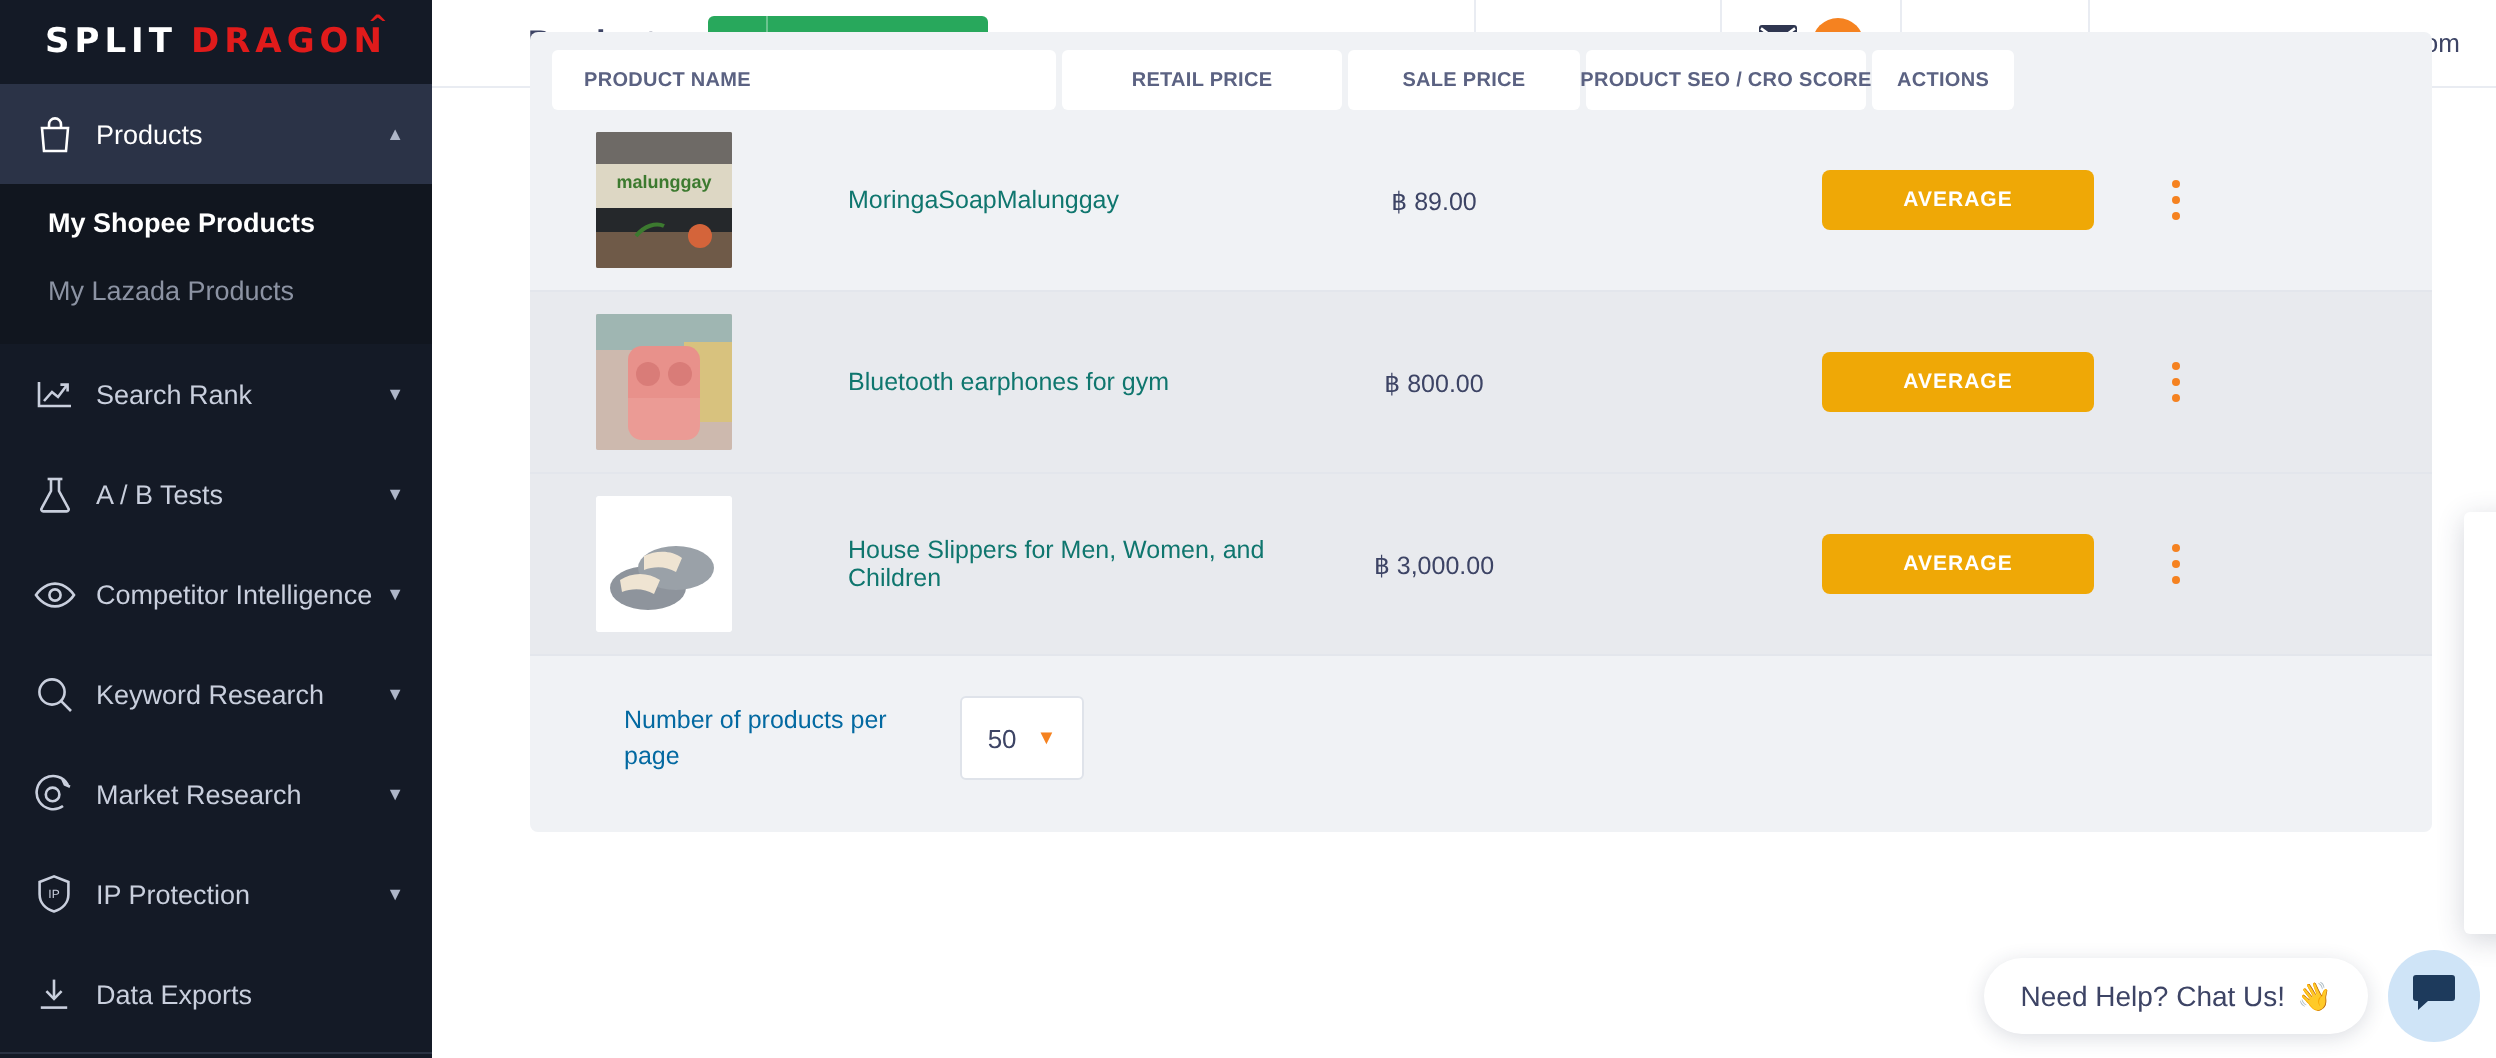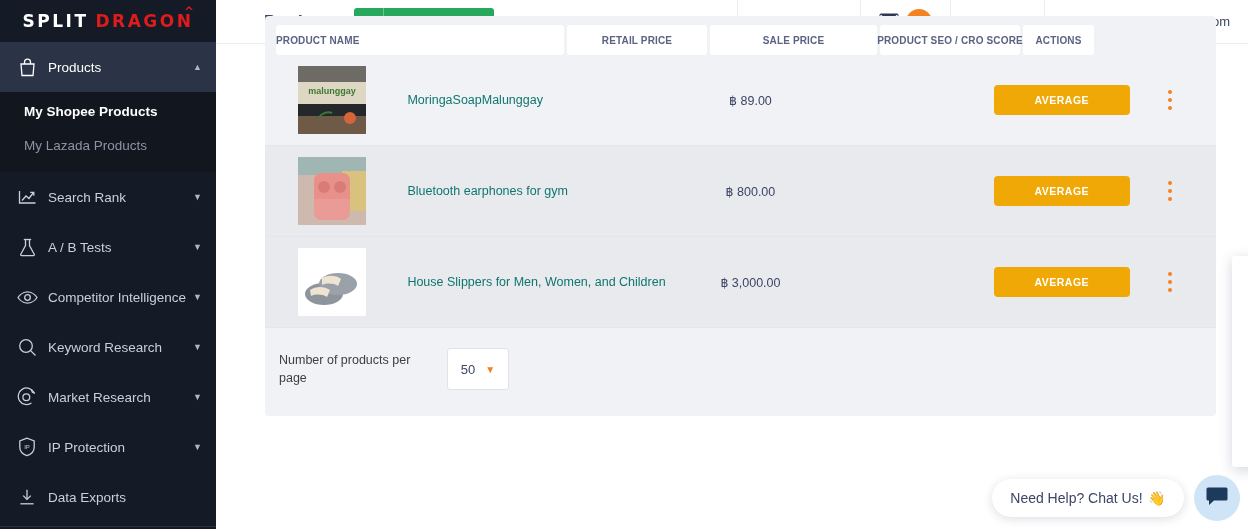--- a/index.html
+++ b/index.html
@@ -118,23 +118,23 @@
   .th {
     background: #ffffff;
     border-radius: 3px;
     height: 30px;
     display: flex; align-items: center; justify-content: center;
     font-size: 10px; font-weight: 700; letter-spacing: 0.15px;
     color: #5b6282;
     white-space: nowrap;
   }
   .c-image { width: 113px; }
-  .c-name  { width: 288px; justify-content: flex-start; }
+  .c-name  { width: 252px; justify-content: flex-start; padding-left: 16px; }
   .c-retail{ width: 140px; }
-  .c-sale  { width: 167px; }
+  .c-sale  { width: 116px; }
   .c-score { width: 140px; }
   .c-act   { width: 71px; }
 
   .row {
     display: flex; gap: 3px; align-items: center;
     padding: 0 11px; height: 91px;
     border-bottom: 1px solid #e3e6ec;
   }
   .row.alt { background: #e8eaee; }
   .cell { display: flex; align-items: center; height: 91px; }
@@ -158,21 +158,21 @@
     cursor: pointer;
     font-family: "Liberation Sans", sans-serif;
   }
   .kebab {
     width: 22px; height: 30px; cursor: pointer;
     display: flex; flex-direction: column; align-items: center; justify-content: center; gap: 4px;
   }
   .kebab i { width: 4px; height: 4px; background: #f58220; border-radius: 50%; display: block; }
 
   .footer-bar { display: flex; align-items: center; padding: 20px 0 0 14px; }
-  .perpage-label { font-size: 12.5px; color: #404040; width: 150px; line-height: 1.45; }
+  .perpage-label { font-size: 12.5px; color: #0369a1; width: 150px; line-height: 1.45; margin-left: 33px; }
   .perpage-select {
     margin-left: 18px;
     width: 62px; height: 42px;
     background: #ffffff; border: 1px solid #dfe3ea; border-radius: 3px;
     display: flex; align-items: center; justify-content: center; gap: 10px;
     font-size: 13px; color: #3d4465; cursor: pointer;
   }
   .sel-caret { color: #f58220; font-size: 10px; }
 
   

